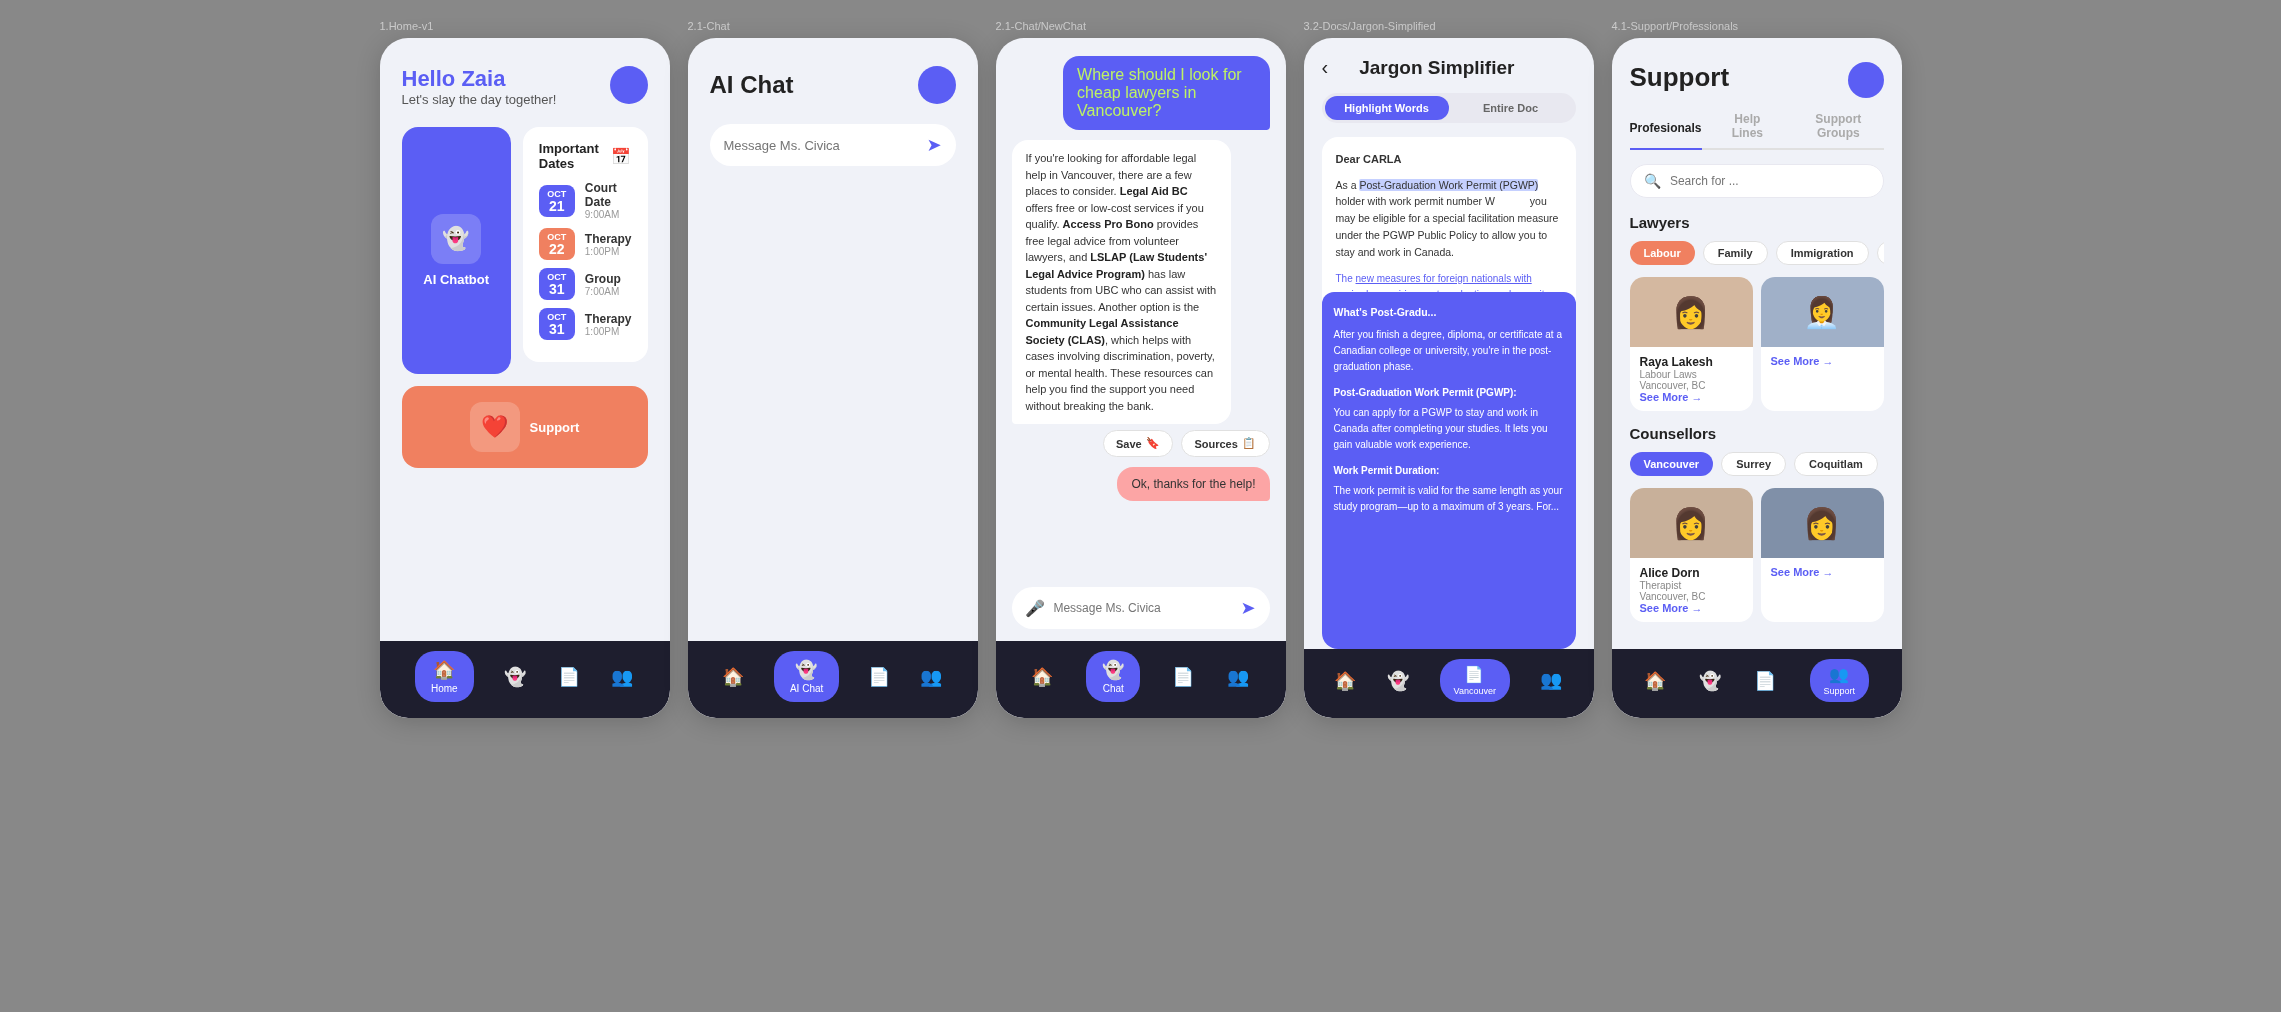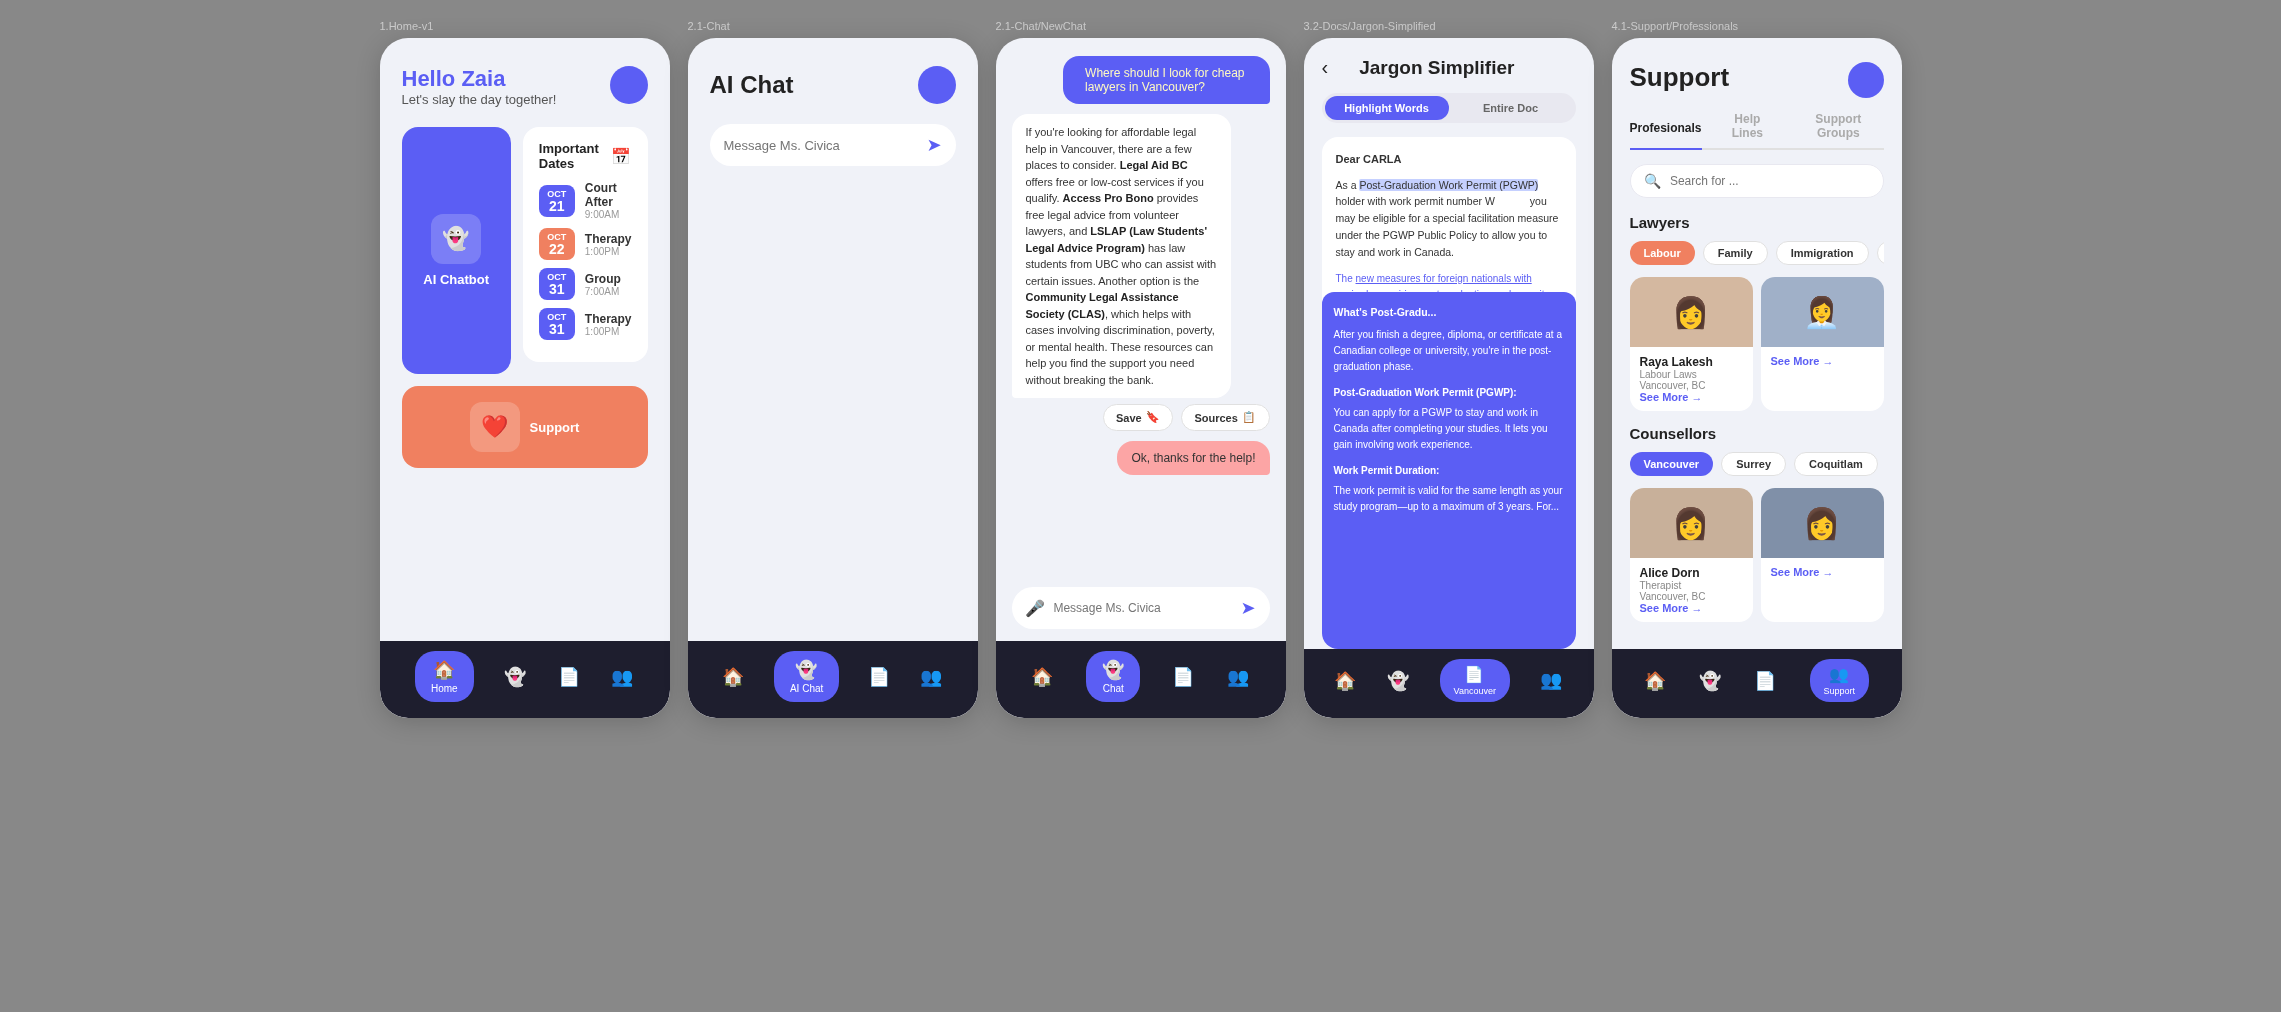--- a/index.html
+++ b/index.html
@@ -283,24 +283,24 @@
     .chat-messages {
       flex: 1;
       overflow-y: auto;
       display: flex;
       flex-direction: column;
       gap: 10px;
     }
     .msg-user {
       align-self: flex-end;
       background: #5b5ef4;
-      color: #fef9c3;
+      color: #bef264;
       border-radius: 16px 16px 4px 16px;
-      padding: 10px 22px;
-      font-size: 12px;
+      padding: 10px 14px;
+      font-size: 16px;
       max-width: 80%;
       position: relative;
     }
     .msg-user::after {
       content: '';
       width: 10px; height: 10px;
       background: #5b5ef4;
       border-radius: 50%;
       position: absolute;
       right: -14px;
@@ -639,21 +639,21 @@
           <div class="dates-header">
             <div class="dates-title">Important Dates</div>
             <span style="font-size:16px;color:#5b5ef4">📅</span>
           </div>
           <div class="date-item">
             <div class="date-badge">
               <div class="month">OCT</div>
               <div class="day">21</div>
             </div>
             <div class="date-info">
-              <div class="event-name">Court After</div>
+              <div class="event-name">Court Date</div>
               <div class="event-time">9:00AM</div>
             </div>
           </div>
           <div class="date-item">
             <div class="date-badge" style="background:#f08060">
               <div class="month">OCT</div>
               <div class="day">22</div>
             </div>
             <div class="date-info">
               <div class="event-name">Therapy</div>
@@ -808,21 +808,21 @@
           The <span style="text-decoration:underline;color:#5b5ef4">new measures for foreign nationals with expired or expiring post-graduation work permits and applicants to the temporary resident to permanent resident pathways – Canada.ca</span> will temporarily exempt you from the requirement to hold a valid work permit in order to work in Canada. This exemption will be valid <span class="highlight-orange">until May 31, 2023</span>, and will enable you to work while you wait for a new work permit.
         </div>
         <div class="doc-para" style="color:#888;font-size:9.5px;">
           If you are in Canada, in ord&nbsp;&nbsp;&nbsp;&nbsp;&nbsp;&nbsp;&nbsp;&nbsp;&nbsp;&nbsp;&nbsp;&nbsp;&nbsp;&nbsp;&nbsp; you start working as soon as possible, IRCC has grea
         </div>
 
         <div style="position:absolute;left:0;right:0;top:155px;bottom:0;background:#5b5ef4;border-radius:12px;padding:12px;color:white;font-size:10px;z-index:5;">
           <div style="font-weight:700;margin-bottom:6px;font-size:10.5px;">What's Post-Gradu...</div>
           <div style="margin-bottom:10px;">After you finish a degree, diploma, or certificate at a Canadian college or university, you're in the post-graduation phase.</div>
           <div style="font-weight:700;margin-bottom:4px;font-size:10px;">Post-Graduation Work Permit (PGWP):</div>
-          <div style="margin-bottom:10px;">You can apply for a PGWP to stay and work in Canada after completing your studies. It lets you gain involving work experience.</div>
+          <div style="margin-bottom:10px;">You can apply for a PGWP to stay and work in Canada after completing your studies. It lets you gain valuable work experience.</div>
           <div style="font-weight:700;margin-bottom:4px;font-size:10px;">Work Permit Duration:</div>
           <div>The work permit is valid for the same length as your study program—up to a maximum of 3 years. For...</div>
         </div>
       </div>
     </div>
     <div class="s4-nav-bottom">
       <button class="s4-nav-item">
         <span style="font-size:18px">🏠</span>
       </button>
       <button class="s4-nav-item">

